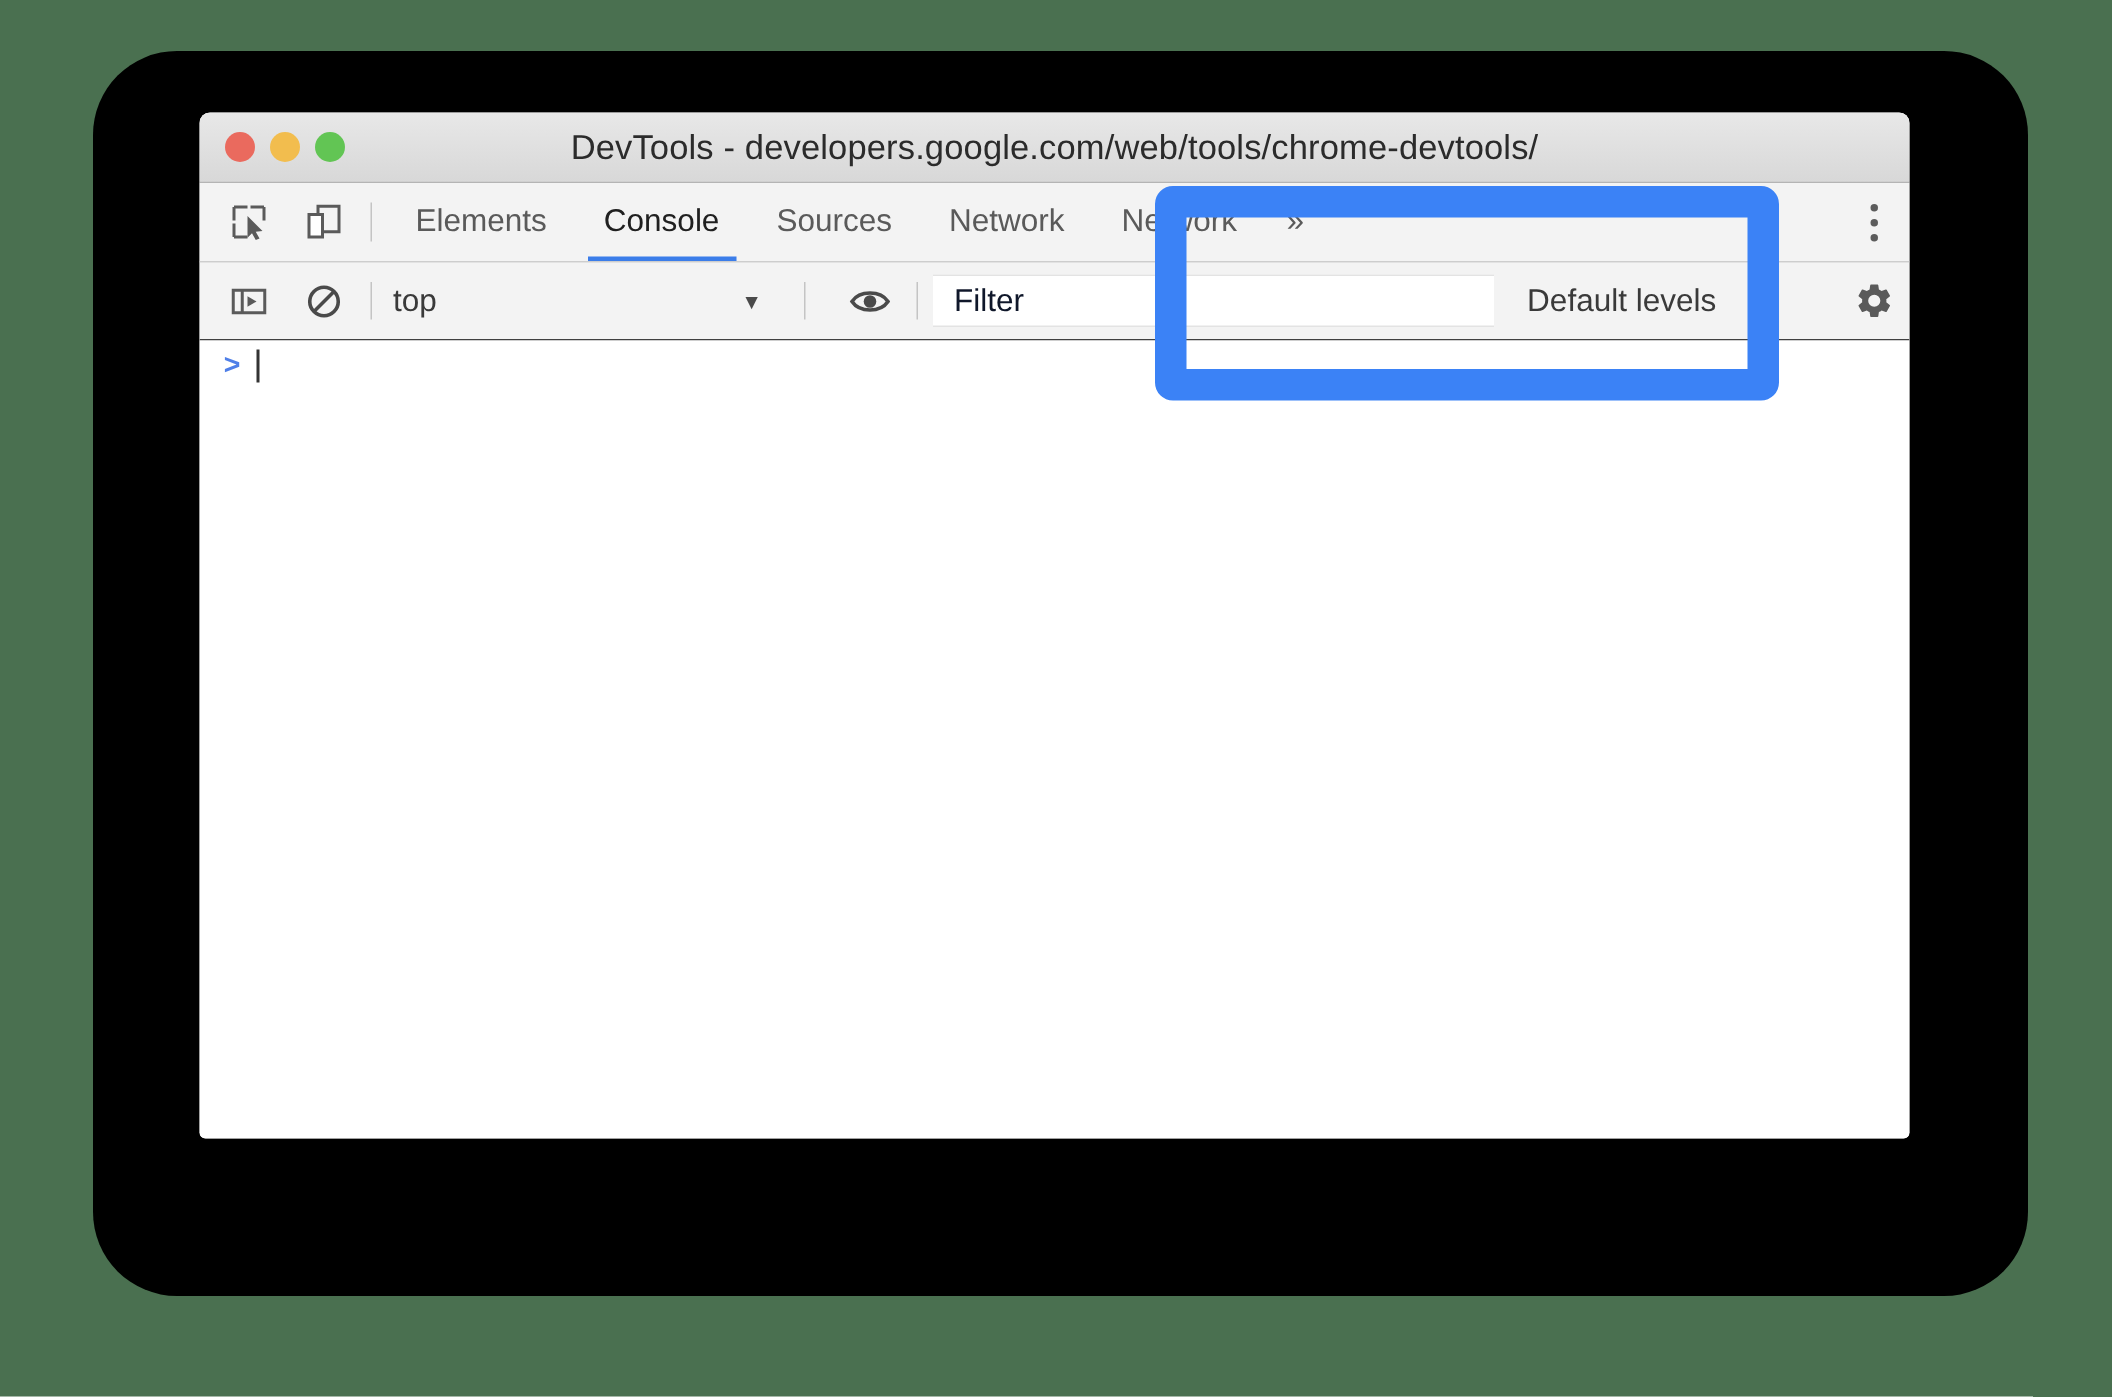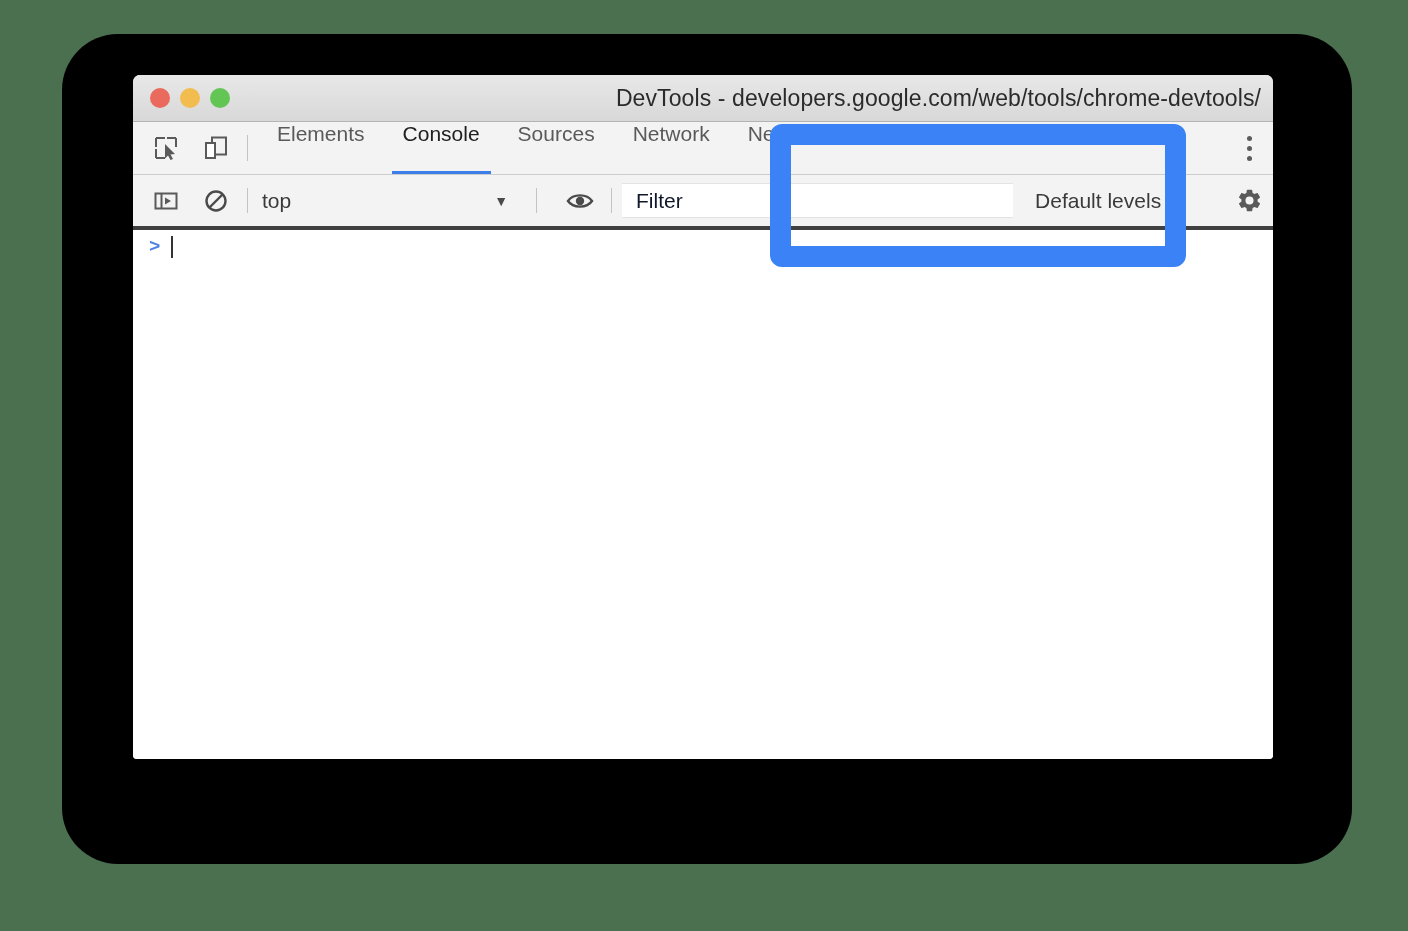--- a/index.html
+++ b/index.html
@@ -60,22 +60,22 @@
     width: 20px;
     height: 20px;
     border-radius: 50%;
   }
   .light.red    { background: #ea6a5e; }
   .light.yellow { background: #f2bd4e; }
   .light.green  { background: #62c554; }
 
   .window-title {
     position: absolute;
-    left: 0; right: 12px;
-    text-align: right;
+    left: 0; right: 0;
+    text-align: center;
     font-size: 23px;
     color: #2b2b2b;
     letter-spacing: 0.1px;
     white-space: nowrap;
   }
 
   
   .tabstrip {
     height: 52px;
     flex: 0 0 52px;
@@ -105,20 +105,21 @@
     flex: 0 0 1px;
   }
   .tabs {
     display: flex;
     align-items: stretch;
     flex: 1 1 auto;
     min-width: 0;
   }
   .tab {
     display: flex;
+    align-items: center;
     padding: 0 19px;
     font-size: 21px;
     color: #5a5a5a;
     white-space: nowrap;
     position: relative;
   }
   .tab.active {
     color: #202020;
   }
   .tab.active::after {
@@ -152,21 +153,21 @@
     border-radius: 50%;
     background: #5c5c5c;
     display: block;
   }
 
   
   .filterbar {
     height: 51px;
     flex: 0 0 51px;
     background: #f3f3f3;
-    border-bottom: 4px solid #404040;
+    border-bottom: 1px solid #404040;
     display: flex;
     align-items: stretch;
   }
   .fb-icons {
     display: flex;
     align-items: center;
     padding-left: 14px;
     gap: 12px;
   }
   .context-select {
@@ -199,21 +200,21 @@
     color: #0f172a;
     min-width: 0;
   }
   .levels {
     display: flex;
     align-items: center;
     font-size: 21px;
     color: #3a3a3a;
     padding: 0 18px 0 22px;
     white-space: nowrap;
-    gap: 9px;
+    gap: 26px;
   }
   .levels .caret { font-size: 14px; }
   .fb-right {
     display: flex;
     align-items: center;
   }
   .gear-btn {
     width: 48px;
     height: 51px;
     display: flex;

